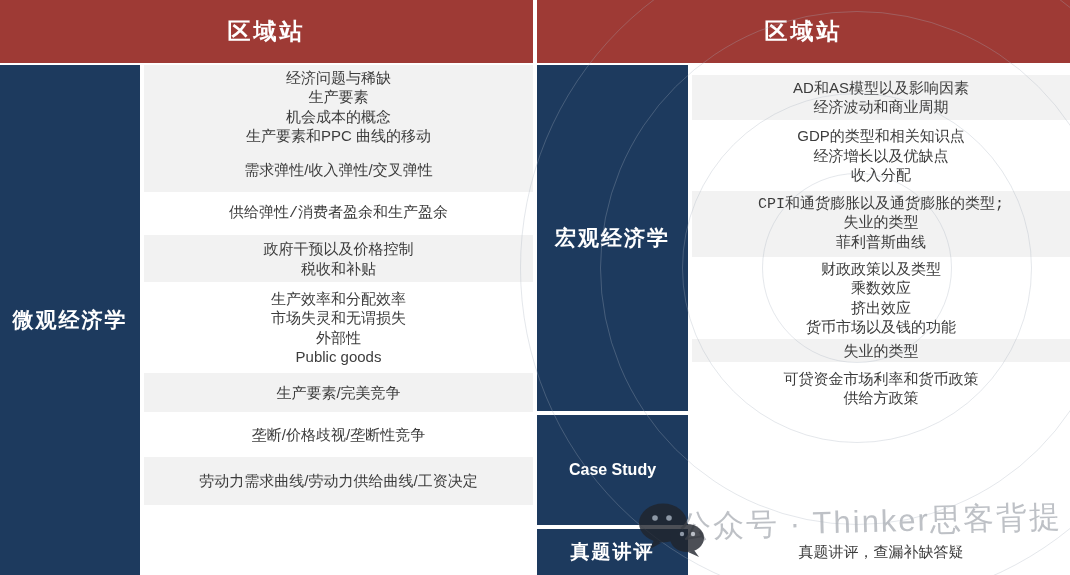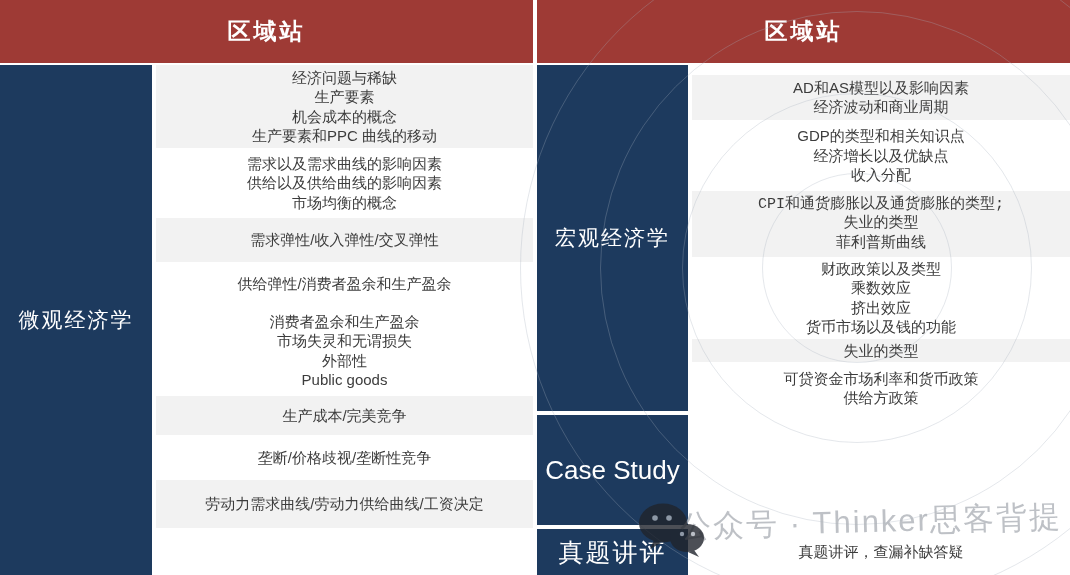--- a/index.html
+++ b/index.html
@@ -15,28 +15,28 @@
   .half-right { left:537px; width:533px; }
 
   .hdr {
     height:63px; background:#9e3a35; color:#fff;
     display:flex; align-items:center; justify-content:center;
     font-size:23px; font-weight:bold; letter-spacing:3px;
   }
   .tbody { margin-top:2px; height:510px; display:flex; }
 
   
-  .sidebar-col { width:152px; display:flex; flex-direction:column; }
+  .sidebar-col { width:140px; display:flex; flex-direction:column; }
   .sb-cell {
-    background:#1d3a5e; color:#fff; font-weight:normal;
+    background:#1d3a5e; color:#fff; font-weight:bold;
     display:flex; align-items:center; justify-content:center;
     letter-spacing:2px; text-align:center; flex:1;
   }
   .sb-cn { font-size:21px; }
-  .sb-en { font-size:26px; letter-spacing:0; }
+  .sb-en { font-size:16px; letter-spacing:0; }
   .content-col { flex:1; margin-left:4px; display:flex; flex-direction:column; }
 
   .row {
     display:flex; align-items:center; justify-content:center;
     text-align:center; white-space:pre-line;
     font-size:15px; line-height:19.5px; color:#3c3c3c;
     padding:2px 6px;
   }
   .row.alt { background:#f2f2f2; }
 
@@ -77,30 +77,29 @@
     <div class="hdr">区域站</div>
     <div class="tbody">
       <div class="sidebar-col">
         <div class="sb-cell sb-cn">微观经济学</div>
       </div>
       <div class="content-col">
         <div class="row alt" style="height:83px;">经济问题与稀缺
 生产要素
 机会成本的概念
 生产要素和PPC 曲线的移动</div>
-        <div class="row" style="height:70px;">需求以及需求曲线的影响因素
-供给以及供给曲线的影响因素
-市场均衡的概念</div>
         <div class="row alt" style="height:44px;">需求弹性/收入弹性/交叉弹性</div>
-        <div class="row" style="height:43px;">供给弹性/消费者盈余和生产盈余</div>
-        <div class="row" style="height:91px;">消费者盈余和生产盈余
+        <div class="row" style="height:43px;font-family:Liberation Mono, monospace;">供给弹性/消费者盈余和生产盈余</div>
+        <div class="row alt" style="height:47px;">政府干预以及价格控制
+税收和补贴</div>
+        <div class="row" style="height:91px;">生产效率和分配效率
 市场失灵和无谓损失
 外部性
 Public goods</div>
-        <div class="row alt" style="height:39px;">生产成本/完美竞争</div>
+        <div class="row alt" style="height:39px;">生产要素/完美竞争</div>
         <div class="row" style="height:45px;">垄断/价格歧视/垄断性竞争</div>
         <div class="row alt" style="height:48px;">劳动力需求曲线/劳动力供给曲线/工资决定</div>
       </div>
     </div>
   </div>
 
   <div class="half half-right">
     <div class="hdr">区域站</div>
     <div class="tbody" style="flex-direction:column;">
 
@@ -128,21 +127,21 @@
       </div>
 
       <div class="section" style="height:114px;">
         <div class="sidebar-col">
           <div class="sb-cell sb-en sb-gap">Case Study</div>
         </div>
       </div>
 
       <div class="section" style="height:46px;">
         <div class="sidebar-col">
-          <div class="sb-cell sb-cn" style="font-size:25px;">真题讲评</div>
+          <div class="sb-cell sb-cn" style="font-size:19px;">真题讲评</div>
         </div>
         <div class="sec-rows">
           <div class="row" style="flex:1;">真题讲评，查漏补缺答疑</div>
         </div>
       </div>
 
     </div>
   </div>
 
   <div class="deco-circle" id="circle1"></div>

